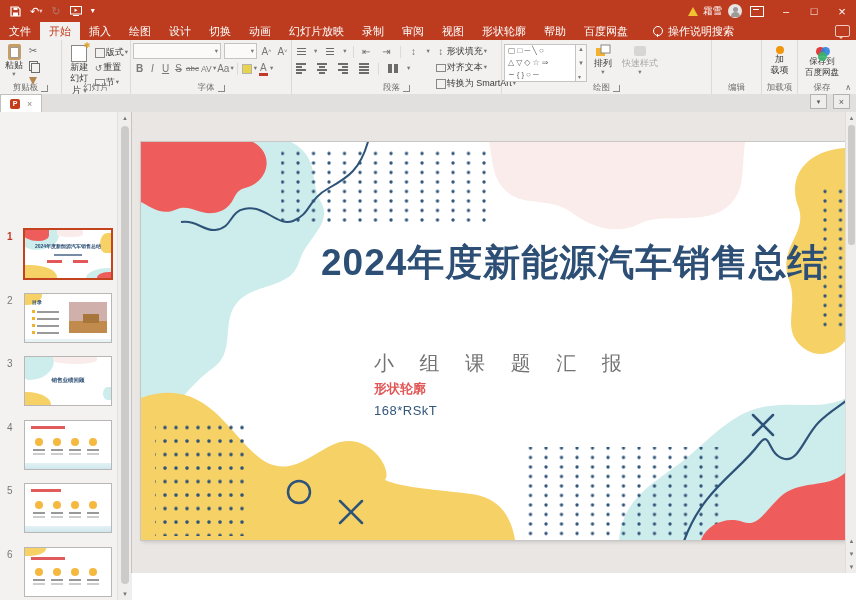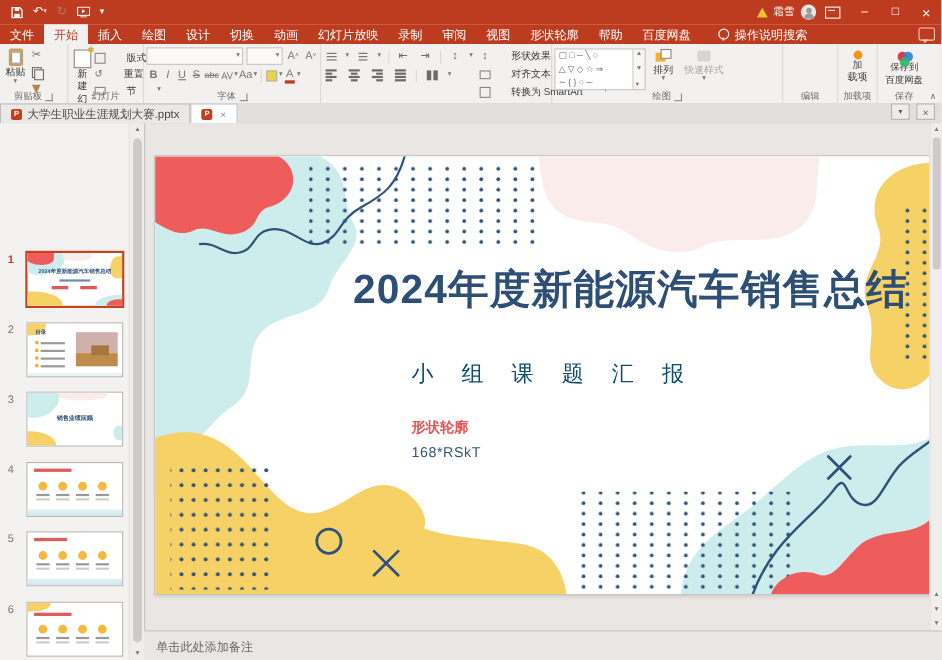--- a/index.html
+++ b/index.html
@@ -37,21 +37,21 @@
   #ribbon{position:absolute;left:0;top:40px;width:856px;height:54px;background:#f3f1f0;
     border-bottom:1px solid #cfcdca;display:flex;}
   .rg{position:relative;border-right:1px solid #ddd9d6;height:100%;box-sizing:border-box;padding:3px 2px 11px 2px;}
   .rg-body{display:flex;height:100%;align-items:flex-start;}
   .rlab{position:absolute;left:0;bottom:0;width:100%;text-align:center;font-size:8.5px;color:#6f6d6b;
     display:flex;justify-content:center;align-items:center;gap:3px;}
   .lnch{width:6px;height:6px;border-right:1px solid #8a8886;border-bottom:1px solid #8a8886;display:inline-block;}
   .rbig{display:flex;flex-direction:column;align-items:center;justify-content:flex-start;
     font-size:9px;color:#3b3a39;text-align:center;line-height:1.25;padding:1px 3px;}
   .rcol{display:flex;flex-direction:column;justify-content:flex-start;gap:2px;padding-top:1px;}
-  .rsm{display:flex;align-items:center;gap:19px;font-size:9px;color:#3b3a39;height:13px;white-space:nowrap;}
+  .rsm{display:flex;align-items:center;gap:1px;font-size:9px;color:#3b3a39;height:13px;white-space:nowrap;}
   .rsm.dis,.dis{color:#a9a7a5;}
   .dd{font-size:6.5px;color:#7a7876;line-height:1;}
   .mini{width:14px;height:13px;display:inline-flex;align-items:center;justify-content:center;
     font-size:10px;color:#6e6c6a;}
   .ic-copy{width:7px;height:8px;border:1px solid #6e6c6a;position:relative;display:inline-block;}
   .ic-copy::after{content:"";position:absolute;left:1.5px;top:1.5px;width:7px;height:8px;border:1px solid #6e6c6a;background:#f3f1f0;}
   .ic-brush{width:0;height:0;border-left:4px solid transparent;border-right:4px solid transparent;border-top:8px solid #b5854f;display:inline-block;}
   .ic-clip{width:13px;height:16px;background:#c79e64;border-radius:2px;position:relative;display:inline-block;}
   .ic-clip::after{content:"";position:absolute;left:2px;top:3px;width:9px;height:11px;background:#fff;border:1px solid #9b9b9b;box-sizing:border-box;}
   .ic-newslide{width:14px;height:15px;background:#fff;border:1px solid #8a8886;position:relative;display:inline-block;}
@@ -94,21 +94,21 @@
   .m{position:absolute;}
   #thumbscroll{position:absolute;left:117px;top:112px;width:14px;height:488px;background:#f0eeec;border-left:1px solid #e3e1df;}
   .scr-arr{position:absolute;left:0;width:14px;height:12px;display:flex;align-items:center;justify-content:center;font-size:6px;color:#7a7876;}
   #tscroll-thumb{position:absolute;left:2.5px;top:14px;width:8px;height:458px;background:#cdcbc9;border-radius:4px;}
   
   #canvas{position:absolute;left:131px;top:112px;width:714px;height:461px;background:#e9e6e3;border-left:1px solid #c6c4c2;box-sizing:border-box;overflow:hidden;}
   #slide{position:absolute;left:9px;top:30px;width:705px;height:398px;background:#fff;box-shadow:0 0 0 1px #c9c7c5,1px 2px 4px rgba(0,0,0,.15);overflow:hidden;}
   #slide svg{position:absolute;left:0;top:0;}
   .sl-text{position:absolute;white-space:nowrap;}
   #sl-title{left:180px;top:96px;font-size:37px;font-weight:bold;color:#2d4f76;letter-spacing:1px;}
-  #sl-sub{left:233px;top:184px;font-size:20px;color:#0c4a6e;letter-spacing:10px;font-weight:500;}
+  #sl-sub{left:233px;top:208px;font-size:20px;color:#737373;letter-spacing:10px;font-weight:500;}
   .sl-lab{font-size:13px;font-weight:bold;color:#e25757;}
   .sl-val{font-size:13px;color:#33567b;margin-top:5px;letter-spacing:.5px;}
   #sl-member{left:233px;top:238px;}
   #sl-date{left:393px;top:238px;}
   
   #vscroll{position:absolute;left:845px;top:112px;width:11px;height:461px;background:#f0eeec;border-left:1px solid #e0dedc;}
   #vscroll .scr-arr{width:11px;}
   #vthumb{position:absolute;left:2px;top:13px;width:7px;height:120px;background:#cdcbc9;border-radius:3px;}
   
   #notes{position:absolute;left:131px;top:573px;width:725px;height:27px;background:#e9e6e3;border-top:1px solid #c6c4c2;box-sizing:border-box;}
@@ -336,35 +336,39 @@
                   <i style="width:4px;height:9px"></i>
                   <i style="width:4px;height:9px"></i>
                 </span>
               </span>
               <span class="dd">▾</span>
           </div>
         </div>
         <div class="rcol" style="padding-top:2px;gap:3px;">
           <span class="rsm">
               <span class="mini" style="width:10px">↕</span>
-              <span>形状效果</span>
+              <span>形状填充</span>
               <span class="dd">▾</span>
             </span>
           <span class="rsm">
               <span class="sq8" style="height:6px"></span>
               <span>对齐文本</span>
               <span class="dd">▾</span>
             </span>
           <span class="rsm">
               <span class="sq8"></span>
               <span>转换为 SmartArt</span>
               <span class="dd">▾</span>
             </span>
         </div>
       </div>
+      <div class="rlab">
+          <span>段落</span>
+          <span class="lnch"></span>
+        </div>
     </div>
 
     <div class="rg" style="width:210px">
       <div class="rg-body" style="gap:4px;">
         <div style="display:flex;padding-top:1px;">
           <div class="gal">
             <div>▢□─╲○</div>
             <div>△▽◇☆⇒</div>
             <div>∼{}○─</div>
           </div>
@@ -421,24 +425,20 @@
       </div>
       <div class="rlab">
           <span>保存</span>
         </div>
     </div>
 
     <span id="rib-collapse">∧</span>
   </div>
 
   <div id="doctabs">
-    <div class="dtab">
-      <span class="dtab-ic">P</span>
-      <span>大学生职业生涯规划大赛.pptx</span>
-    </div>
     <div class="dtab active">
       <span class="dtab-ic">P</span>
       <span class="dtab-close">×</span>
     </div>
     <div id="dt-right">
       <span class="dt-btn">▾</span>
       <span class="dt-btn" style="font-size:9px">×</span>
     </div>
   </div>
 
@@ -617,17 +617,14 @@
   </div>
 
   <div id="vscroll">
     <span class="scr-arr" style="top:0">▲</span>
     <div id="vthumb"></div>
     <span class="scr-arr" style="bottom:26px">▲</span>
     <span class="scr-arr" style="bottom:13px">▼</span>
     <span class="scr-arr" style="bottom:0">▼</span>
   </div>
 
-  <div id="notes">
-    <span id="notes-text">单击此处添加备注</span>
-  </div>
 
 </div>
 
 </body></html>

